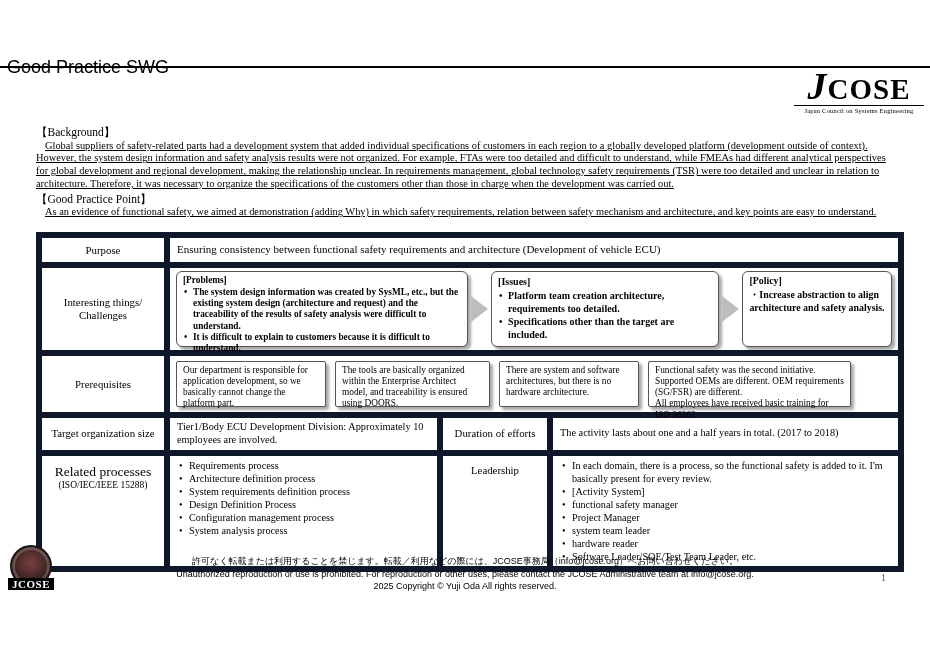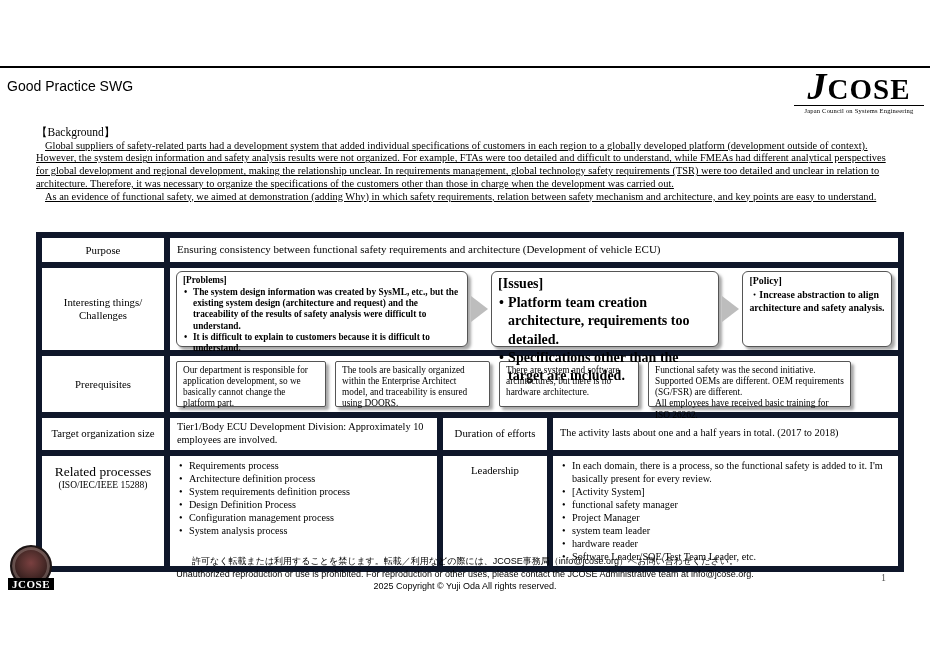--- a/index.html
+++ b/index.html
@@ -2,21 +2,21 @@
 <html><head>
 <meta charset="utf-8">
 <style>
   * { margin:0; padding:0; box-sizing:border-box; }
   html,body { background:#fff; }
   .page {
     position:relative; width:930px; height:658px; background:#fff;
     font-family:"Liberation Serif", serif; color:#000; overflow:hidden;
   }
   .top-rule { position:absolute; top:66px; left:0; width:100%; height:2px; background:#000; }
-  .swg-label { position:absolute; top:78px; left:7px; font-family:"Liberation Sans", sans-serif; font-size:14px; }
+  .swg-label { position:absolute; top:57px; left:7px; font-family:"Liberation Sans", sans-serif; font-size:18px; }
   .logo { position:absolute; top:70px; right:6px; width:130px; text-align:center; }
   .logo-text { font-weight:bold; font-size:29px; line-height:32px; letter-spacing:1px; }
   .logo-text::first-letter { font-size:38px; font-style:italic; }
   .logo-sub { font-size:6.5px; border-top:1px solid #000; padding-top:1px; letter-spacing:0.2px; }
   .title { position:absolute; top:100px; left:36px; right:20px; font-weight:bold; font-size:13.5px; }
   .intro { position:absolute; top:124px; left:36px; width:862px; }
   .sec-head { font-size:11.5px; line-height:1.2; margin-top:2px; }
   .sec-body { font-size:10.4px; line-height:1.22; text-indent:9px;text-decoration:underline; }
   .info-table {
     position:absolute; top:232px; left:36px; width:862px;
@@ -32,21 +32,21 @@
   .label-sub { font-size:9.5px; }
   .preline { white-space:pre-line; }
   .flow-cell { padding:2px 6px; vertical-align:middle;font-weight:bold; }
   .flow { display:flex; align-items:stretch; height:76px; }
   .flow-box {
     background:#fff; border:1px solid #555; border-radius:6px;
     box-shadow:3px 3px 3px rgba(0,0,0,0.35); padding:3px 6px;
     font-size:9.3px; line-height:1.2;
   }
   .box-problems { width:293px; }
-  .box-issues { width:229px; font-size:14px; line-height:1.3; }
+  .box-issues { width:229px; font-size:10px; line-height:1.3; }
   .box-policy { width:150px; font-size:9.9px; line-height:1.3; }
   .box-title { margin-bottom:1px; }
   .box-list { list-style:none; }
   .box-list li { position:relative; padding-left:10px; }
   .box-list li::before { content:"\2022"; position:absolute; left:1px; }
   .arrow {
     align-self:center; width:0; height:0; margin:0 3px;
     border-top:13px solid transparent; border-bottom:13px solid transparent;
     border-left:17px solid #bdbdbd;
   }
@@ -89,20 +89,21 @@
 
   <div class="logo">
     <div class="logo-text">JCOSE</div>
     <div class="logo-sub">Japan Council on Systems Engineering</div>
   </div>
 
 
   <div class="intro">
     <div class="sec-head">【Background】</div>
     <div class="sec-body">Global suppliers of safety-related parts had a development system that added individual specifications of customers in each region to a globally developed platform (development outside of context). However, the system design information and safety analysis results were not organized. For example, FTAs were too detailed and difficult to understand, while FMEAs had different analytical perspectives for global development and regional development, making the relationship unclear. In requirements management, global technology safety requirements (TSR) were too detailed and unclear in relation to architecture. Therefore, it was necessary to organize the specifications of the customers other than those in charge when the development was carried out.</div>
+    <div class="sec-head">【Good Practice Point】</div>
     <div class="sec-body">As an evidence of functional safety, we aimed at demonstration (adding Why) in which safety requirements, relation between safety mechanism and architecture, and key points are easy to understand.</div>
   </div>
 
   <table class="info-table">
     <colgroup>
       <col style="width:128px">
         <col style="width:273px">
         <col style="width:110px">
         <col style="width:351px">
     </colgroup>

